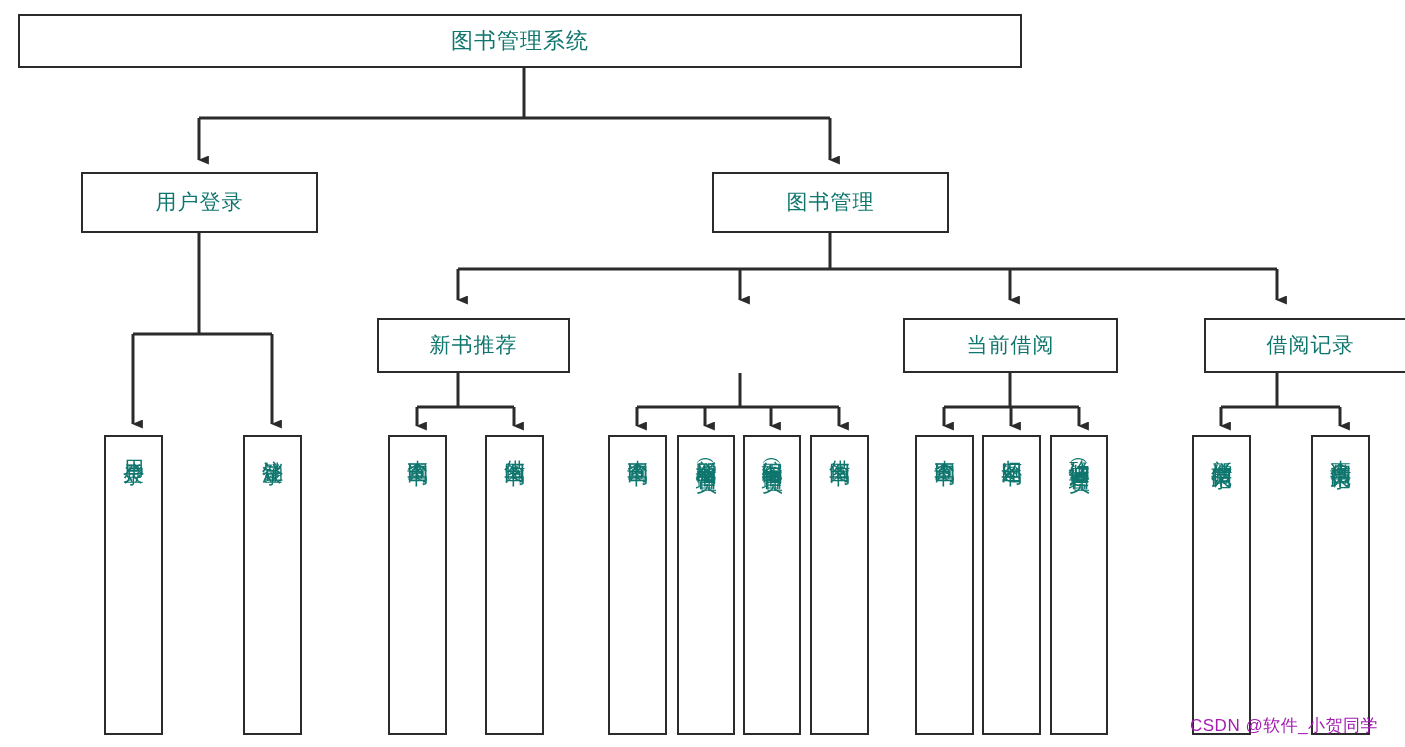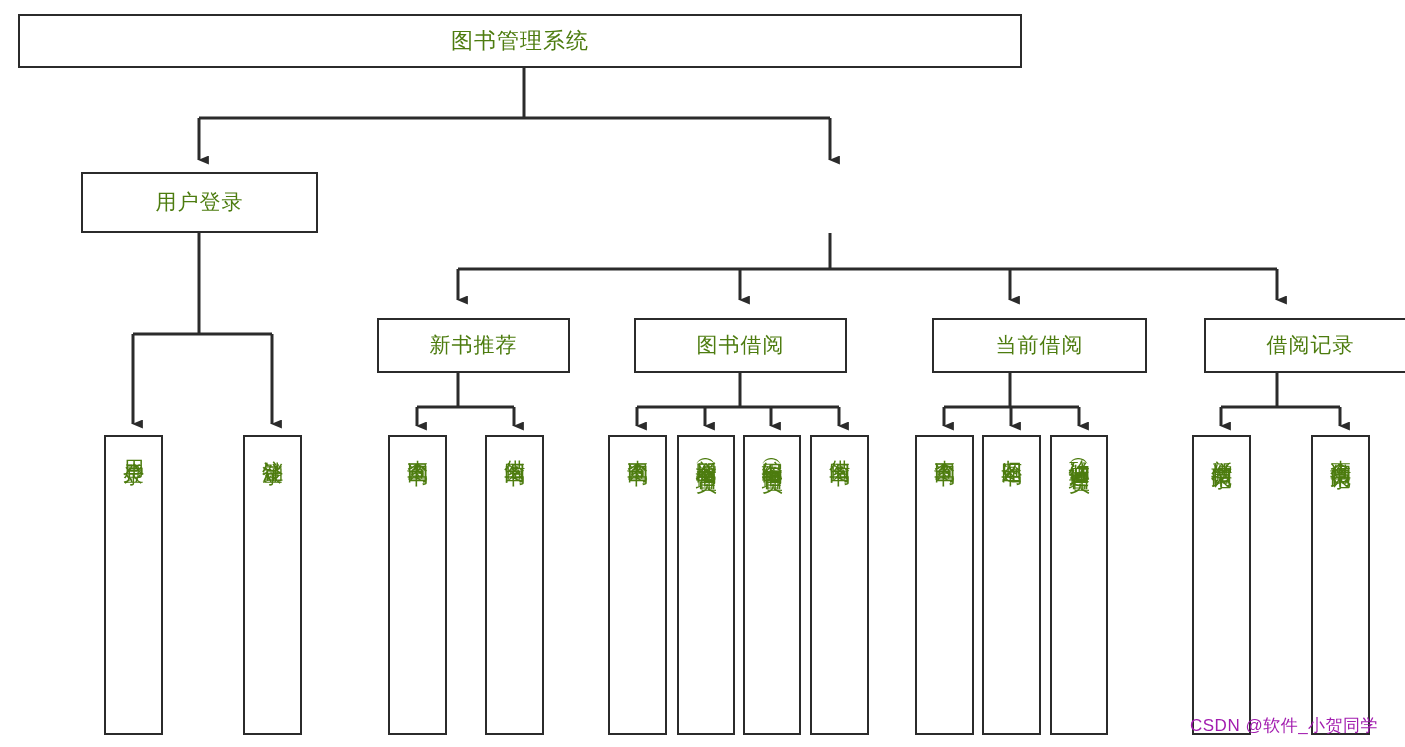--- a/index.html
+++ b/index.html
@@ -29,21 +29,21 @@
     border:2px solid #2b2b2b;
     display:flex;
     align-items:center;
     justify-content:center;
     text-align:center;
   }
   .node .label{
     font-size:21px;
     line-height:1.18;
     letter-spacing:1px;
-    color:#4d7c0f;
+    color:#0f766e;
     white-space:nowrap;
   }
   .node.root .label{font-size:22px;}
   .node.vert{
     align-items:flex-start;
     padding-top:6px;
   }
   .node.vert .label{
     writing-mode:vertical-rl;
     text-orientation:upright;
@@ -118,30 +118,30 @@
   </svg>
 
   <div class="node root" style="left:18px; top:14px; width:1004px; height:54px;">
     <span class="label">图书管理系统</span>
   </div>
 
   <div class="node" style="left:81px; top:172px; width:237px; height:61px;">
     <span class="label">用户登录</span>
   </div>
 
+  <div class="node" style="left:712px; top:172px; width:237px; height:61px;">
+    <span class="label">图书管理</span>
+  </div>
 
   <div class="node" style="left:362px; top:318px; width:193px; height:55px;margin-left:15px;">
     <span class="label">新书推荐</span>
   </div>
 
-  <div class="node" style="left:634px; top:318px; width:213px; height:55px;">
-    <span class="label">图书借阅</span>
-  </div>
-
-  <div class="node" style="left:903px; top:318px; width:215px; height:55px;margin-left:29px;">
+
+  <div class="node" style="left:903px; top:318px; width:215px; height:55px;">
     <span class="label">当前借阅</span>
   </div>
 
   <div class="node" style="left:1172px; top:318px; width:213px; height:55px;margin-left:32px;">
     <span class="label">借阅记录</span>
   </div>
 
   <div class="node vert" style="left:104px; top:435px; width:59px; height:300px;">
     <span class="label">用户登录</span>
   </div>

